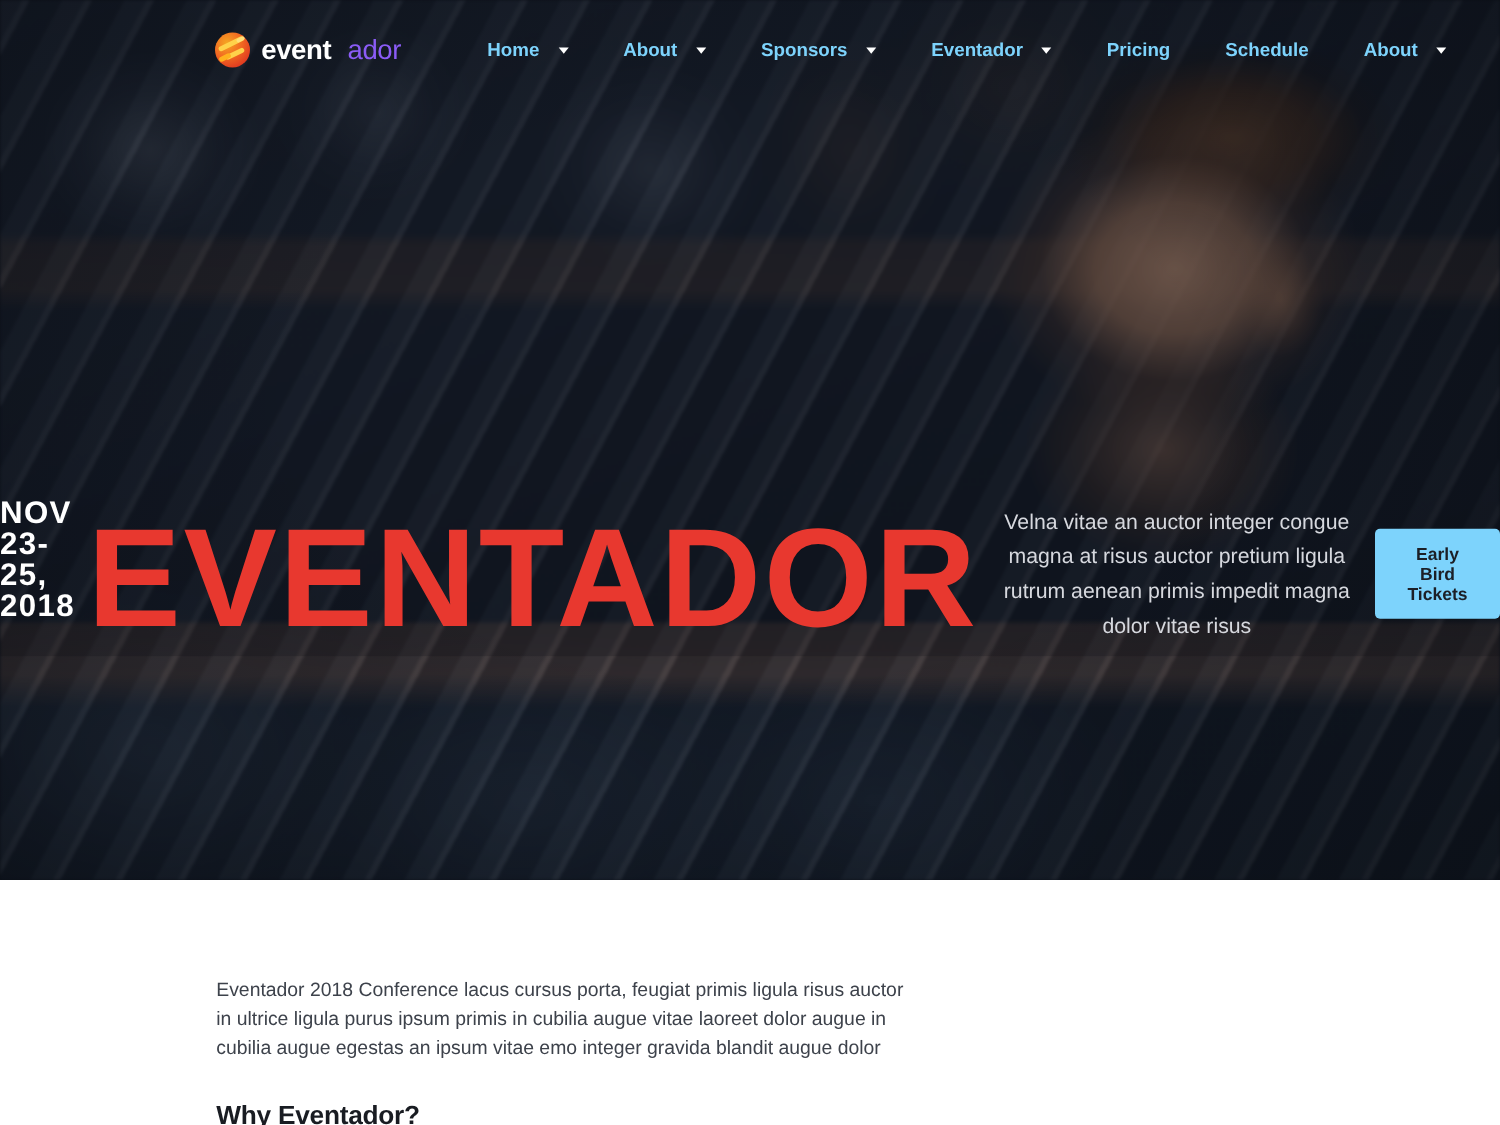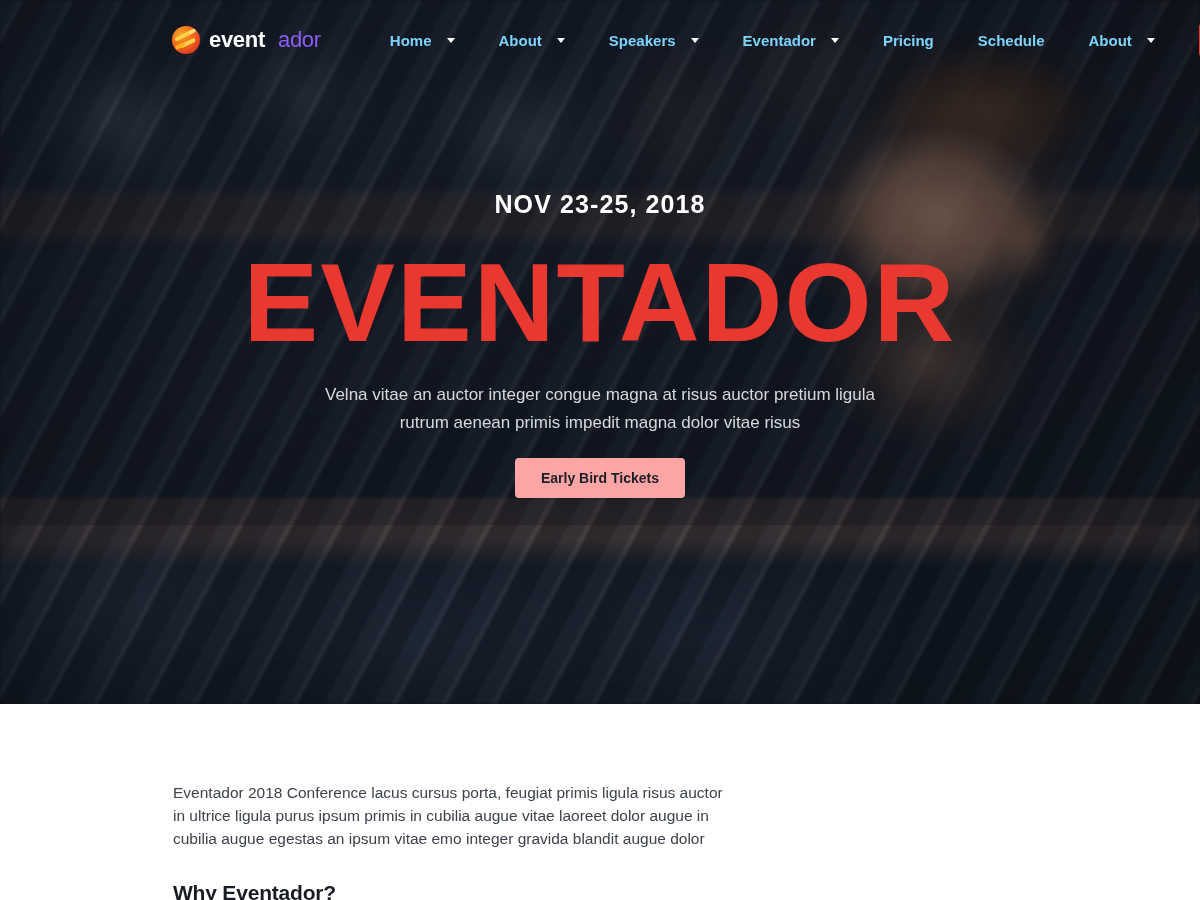--- a/index.html
+++ b/index.html
@@ -110,21 +110,21 @@
     font-size:14px; font-weight:700;
     border:none; border-radius:4px;
     padding:9px 18px; cursor:pointer;
     white-space:nowrap;
     font-family:"Liberation Sans", sans-serif;
   }
 
   
   .hero-content {
     position:absolute; left:0; top:0; width:1200px; height:704px;
-    display:flex; flex-direction:column; align-items:center;
+    display:flex; flex-direction:row; align-items:center;
     padding-top:192px; z-index:20;
   }
   .hero-date {
     color:#ffffff; font-size:25px; font-weight:700;
     letter-spacing:1.1px; line-height:1;
   }
   .hero-title {
     color:#e8382f;
     font-size:112px; font-weight:800;
     letter-spacing:2px; line-height:1;
@@ -137,21 +137,21 @@
     margin-top:26px;
     padding-left:11px;
   }
   .hero-desc {
     color:#d6d8de; font-size:17px; font-weight:400;
     line-height:1.62; text-align:center;
     margin-top:22px; max-width:580px;
   }
   .early-bird {
     margin-top:22px;
-    background:#fca5a5; color:#1c1f26;
+    background:#7dd3fc; color:#1c1f26;
     font-size:14px; font-weight:700;
     border:none; border-radius:4px;
     padding:12px 26px; cursor:pointer;
     font-family:"Liberation Sans", sans-serif;
   }
 
   
   .about {
     position:relative;
     width:1084px; height:196px;
@@ -196,21 +196,21 @@
         <span>Home</span>
         <span class="caret"></span>
       </a>
 
       <a class="nav-item" href="#">
         <span>About</span>
         <span class="caret"></span>
       </a>
 
       <a class="nav-item" href="#">
-        <span>Speakers</span>
+        <span>Sponsors</span>
         <span class="caret"></span>
       </a>
 
       <a class="nav-item" href="#">
         <span>Eventador</span>
         <span class="caret"></span>
       </a>
 
       <a class="nav-item" href="#">
         <span>Pricing</span>

